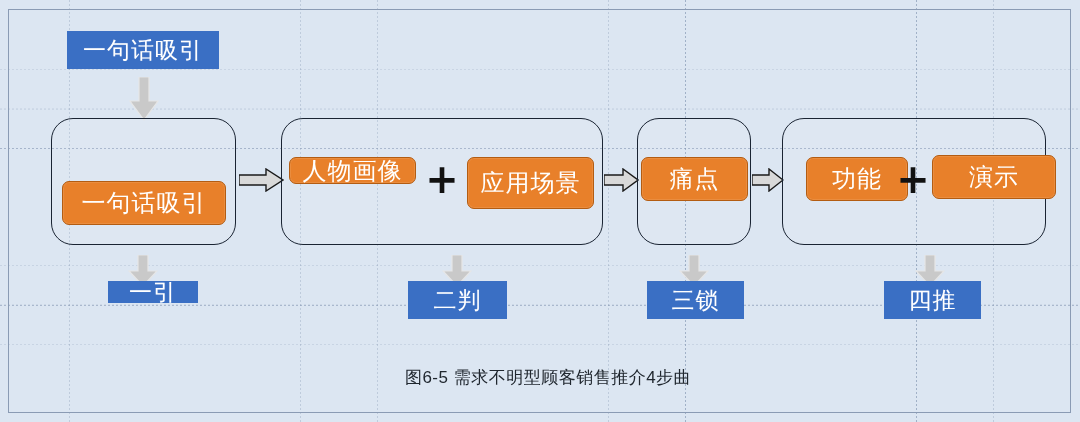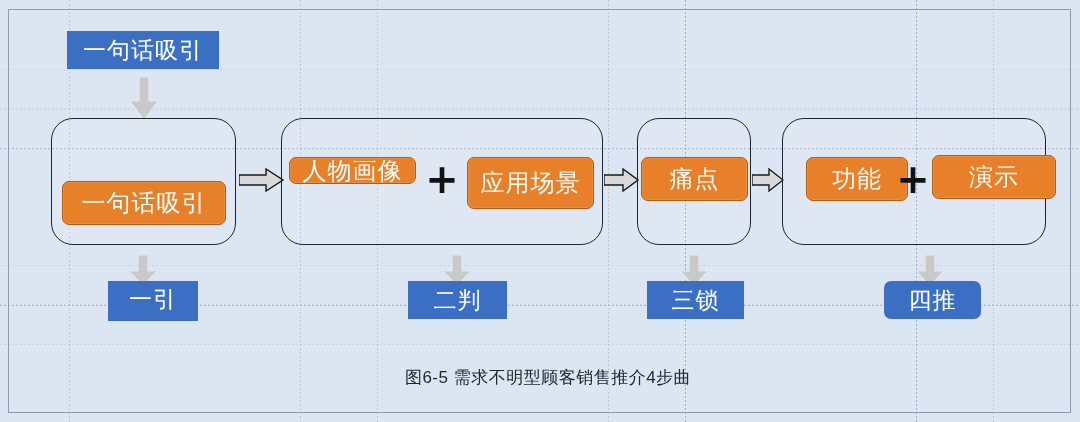--- a/index.html
+++ b/index.html
@@ -150,19 +150,19 @@
     <svg width="30" height="32" viewBox="0 0 30 32">
       <polygon points="10,0 20,0 20,16 29,16 15,31 1,16 10,16" fill="#c9c9c9" stroke="#e6e6e6" stroke-width="1.2"></polygon>
     </svg>
   </div>
   <div class="node down-arrow" style="left:915px;top:255px;width:30px;height:32px;">
     <svg width="30" height="32" viewBox="0 0 30 32">
       <polygon points="10,0 20,0 20,16 29,16 15,31 1,16 10,16" fill="#c9c9c9" stroke="#e6e6e6" stroke-width="1.2"></polygon>
     </svg>
   </div>
 
-  <div class="node blue-box" style="left:108px;top:281px;width:90px;height:40px;font-family:Liberation Mono, monospace;">一引</div>
+  <div class="node blue-box" style="left:108px;top:281px;width:90px;height:22px;">一引</div>
   <div class="node blue-box" style="left:408px;top:281px;width:99px;height:38px;">二判</div>
   <div class="node blue-box" style="left:647px;top:281px;width:97px;height:38px;text-align:right;">三锁</div>
-  <div class="node blue-box" style="left:884px;top:281px;width:97px;height:38px;border-radius:7px;">四推</div>
+  <div class="node blue-box" style="left:884px;top:281px;width:97px;height:38px;">四推</div>
 
   <div class="caption" style="left:0;top:366px;width:1080px;text-align:center;margin-left:8px;">图6-5 需求不明型顾客销售推介4步曲</div>
 </div>
 
 </body></html>

